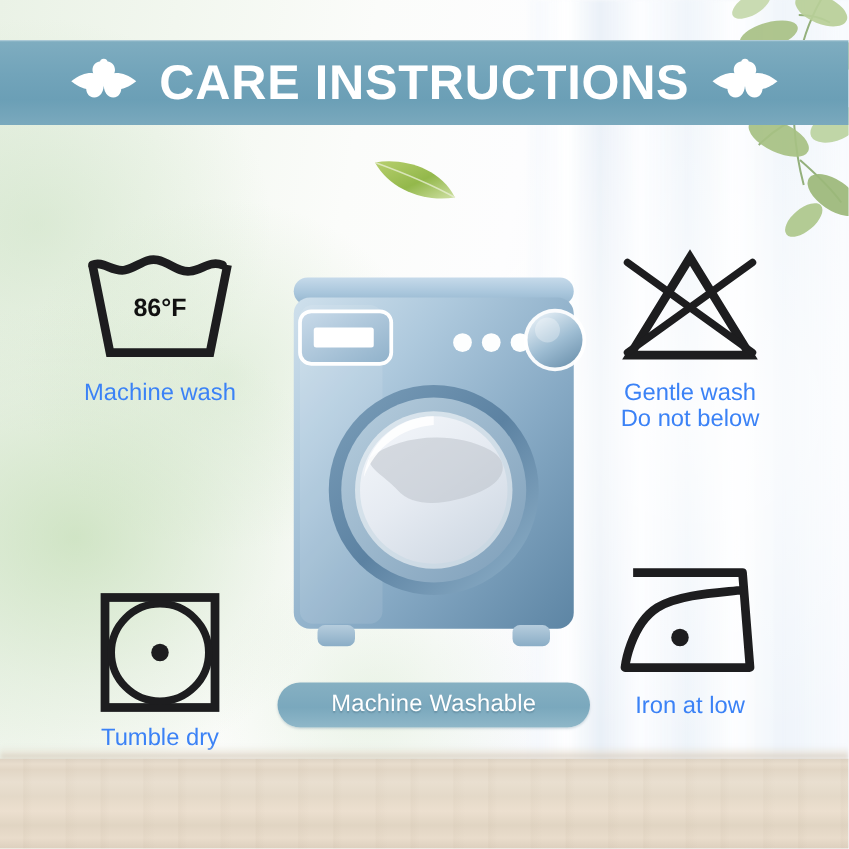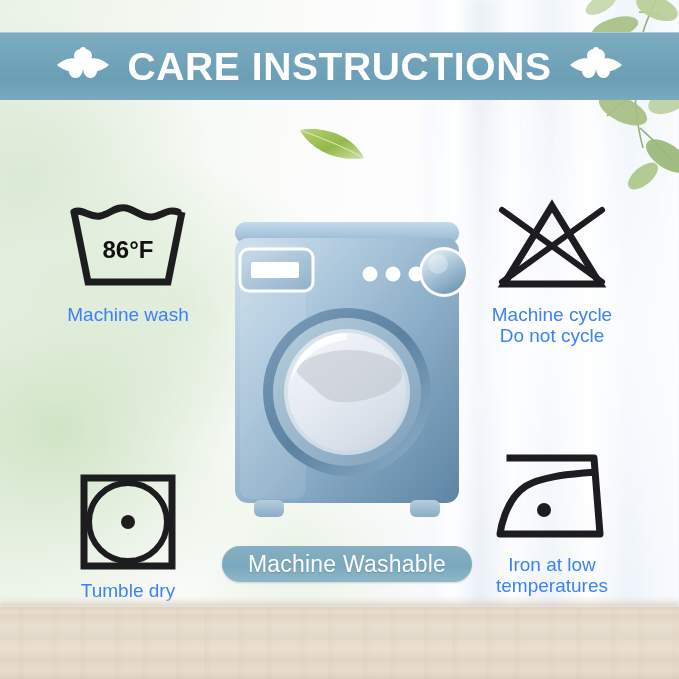--- a/index.html
+++ b/index.html
@@ -110,40 +110,40 @@
 
   #cell-wash   { left: 8px;   top: 196px; width: 240px; }
   #cell-bleach { left: 432px; top: 196px; width: 240px; }
   #cell-dry    { left: 8px;   top: 472px; width: 240px; }
   #cell-iron   { left: 432px; top: 446px; width: 240px; }
 
   .tub-temp {
     position: absolute;
     left: 0; right: 0;
     top: 40px;
-    font-size: 24px;
+    font-size: 20px;
     font-weight: bold;
     color: #111;
     text-align: center;
   }
   .glyph-wrap { position: relative; width: 140px; height: 100px; margin: 0 auto; }
 
   
   .washer { position: absolute; left: 222px; top: 212px; width: 250px; height: 320px; }
   .badge {
     position: absolute; left: 222px; top: 546px;
     width: 250px; height: 36px;
     border-radius: 18px;
     background: linear-gradient(180deg, #86b0c2 0%, #7aa8bd 55%, #8fb7c8 100%);
     display: flex; align-items: center; justify-content: center;
     box-shadow: 0 1px 2px rgba(90,125,145,0.30);
   }
   .badge-text {
     color: #ffffff;
-    font-size: 23px;
+    font-size: 19px;
     letter-spacing: .2px;
     text-shadow: 0 1px 1px rgba(70,105,125,0.35);
     white-space: nowrap;
   }
 </style>
 </head>
 <body>
 
 <div id="stage">
 
@@ -220,22 +220,22 @@
 
   <div class="cell" id="cell-bleach">
     <div class="glyph-wrap">
       <svg class="glyph" width="140" height="100" viewBox="0 0 140 100">
         <path d="M70 10 L118 88 L22 88 Z" stroke="#1d1d1f" stroke-width="7" fill="none" stroke-linejoin="miter"></path>
         <line x1="20" y1="14" x2="120" y2="86" stroke="#1d1d1f" stroke-width="6" stroke-linecap="round"></line>
         <line x1="120" y1="14" x2="20" y2="86" stroke="#1d1d1f" stroke-width="6" stroke-linecap="round"></line>
       </svg>
     </div>
     <div class="caption">
-      <div>Machine cycle</div>
-      <div>Do not cycle</div>
+      <div>Gentle wash</div>
+      <div>Do not below</div>
     </div>
   </div>
 
   <div class="cell" id="cell-dry">
     <div class="glyph-wrap">
       <svg class="glyph" width="140" height="100" viewBox="0 0 140 100">
         <rect x="26" y="6" width="88" height="88" stroke="#1d1d1f" stroke-width="7" fill="none"></rect>
         <circle cx="70" cy="50" r="39" stroke="#1d1d1f" stroke-width="6" fill="none"></circle>
         <circle cx="70" cy="50" r="7" fill="#1d1d1f"></circle>
       </svg>
@@ -247,21 +247,20 @@
 
   <div class="cell" id="cell-iron">
     <div class="glyph-wrap">
       <svg class="glyph" width="140" height="100" viewBox="0 0 140 100">
         <path d="M28 12 L112 12 L118 88 L18 88 C18 88, 22 54, 44 40 C62 29, 96 28, 112 26" stroke="#1d1d1f" stroke-width="7" fill="none" stroke-linejoin="round" stroke-linecap="square"></path>
         <circle cx="62" cy="64" r="7" fill="#1d1d1f"></circle>
       </svg>
     </div>
     <div class="caption">
       <div>Iron at low</div>
-      <div>temperatures</div>
     </div>
   </div>
 
   <svg class="washer" viewBox="0 0 250 320">
     <defs>
       <linearGradient id="bodyG" x1="0" y1="0" x2="1" y2="1">
         <stop offset="0%" stop-color="#cfe0ec"></stop>
         <stop offset="28%" stop-color="#aec9dd"></stop>
         <stop offset="62%" stop-color="#86a9c4"></stop>
         <stop offset="100%" stop-color="#5d85a4"></stop>

